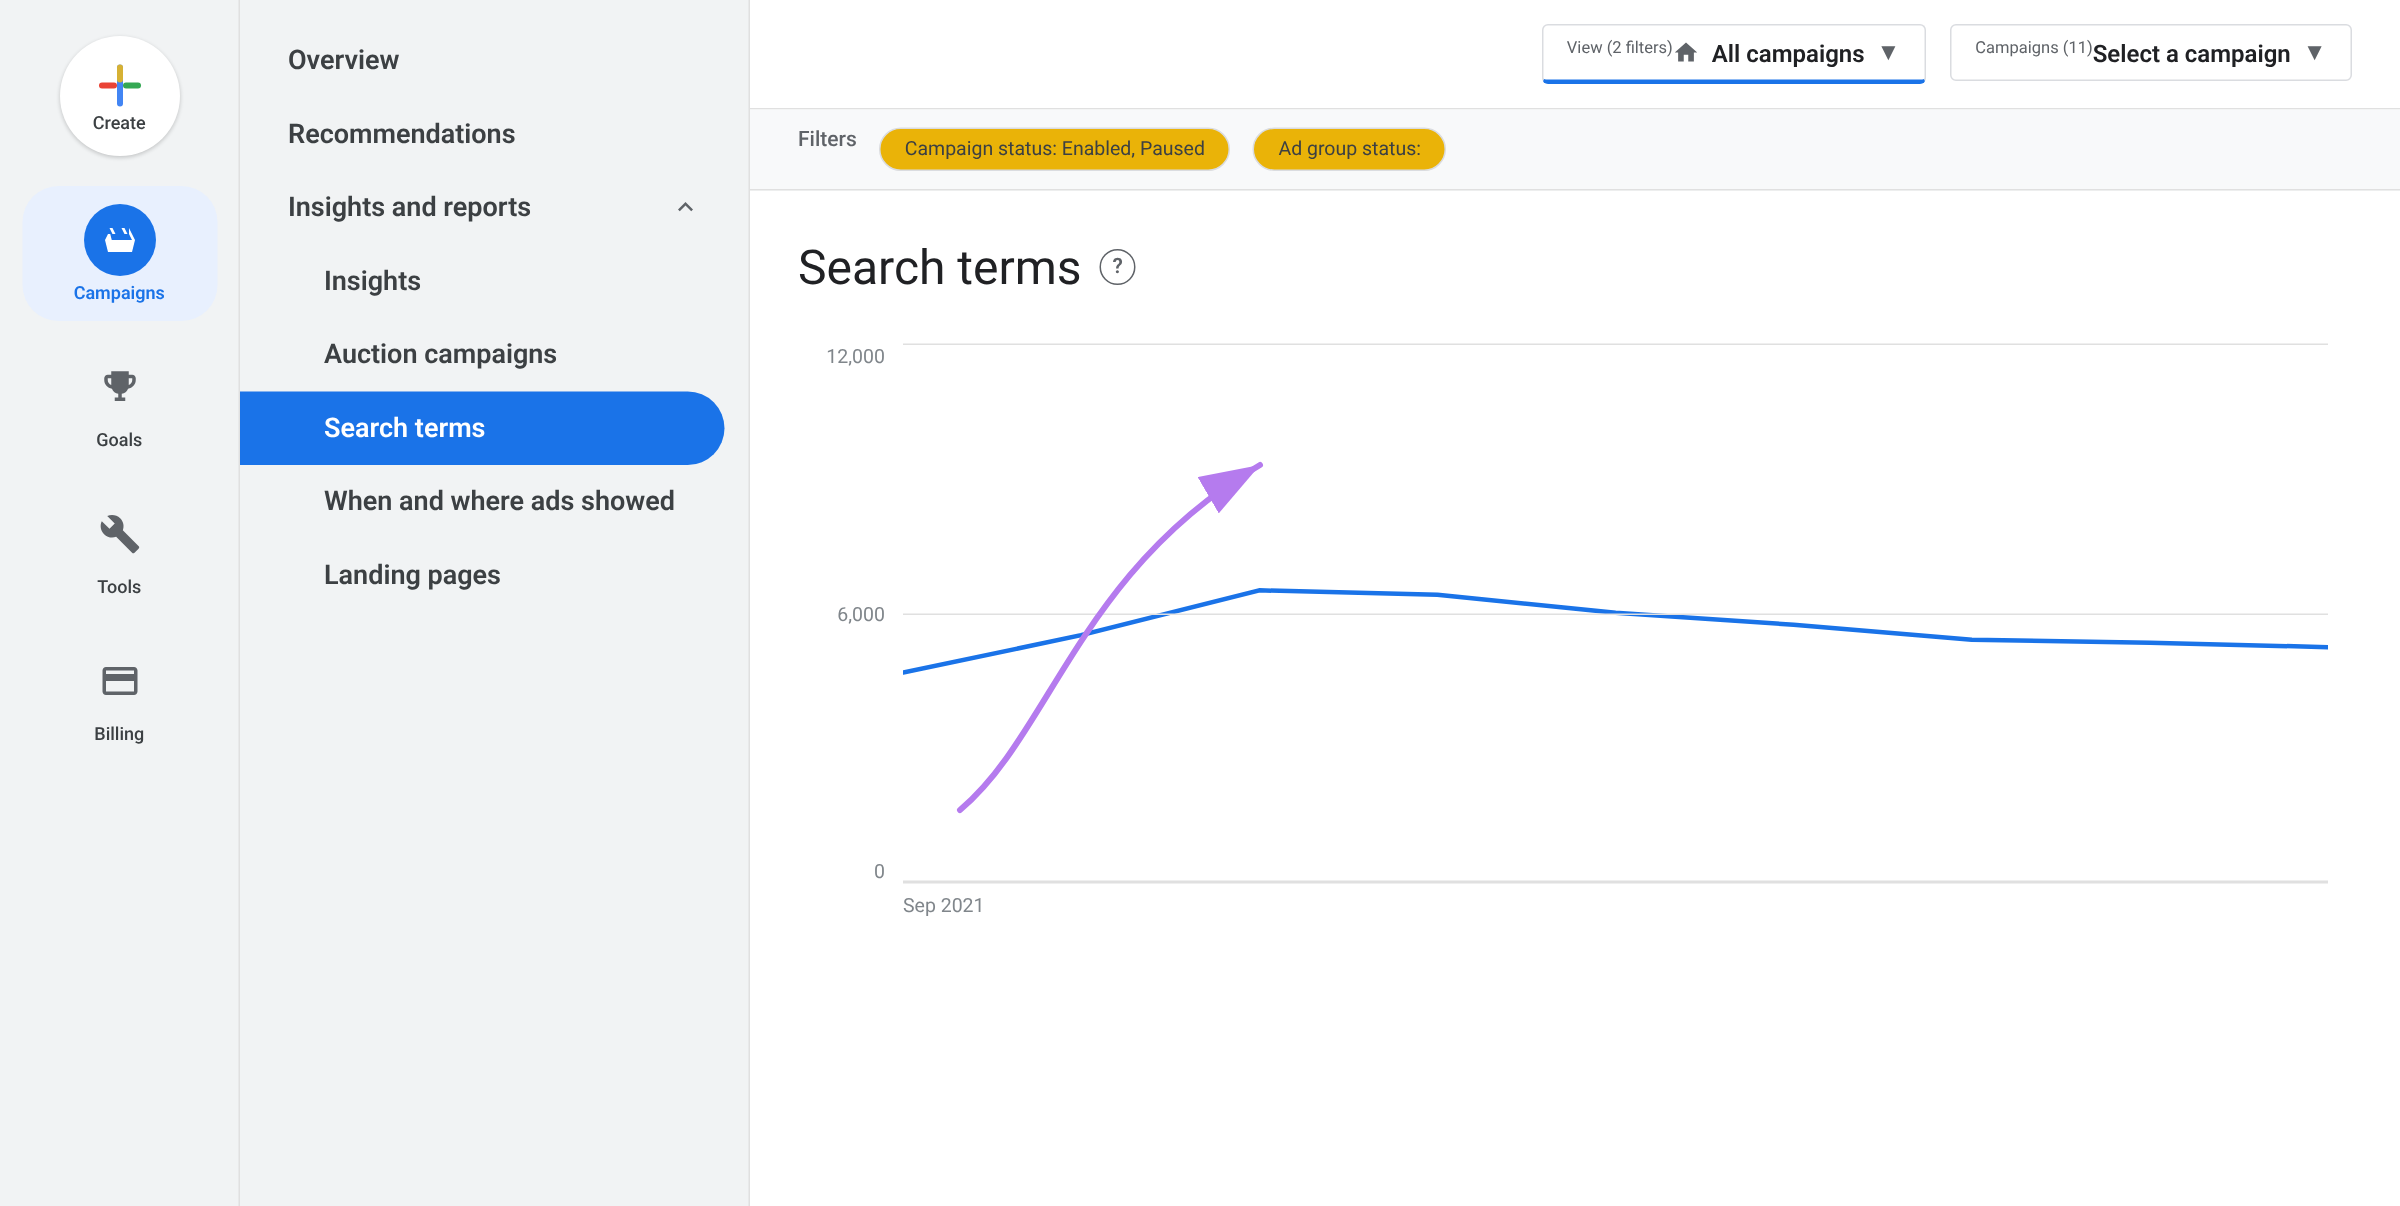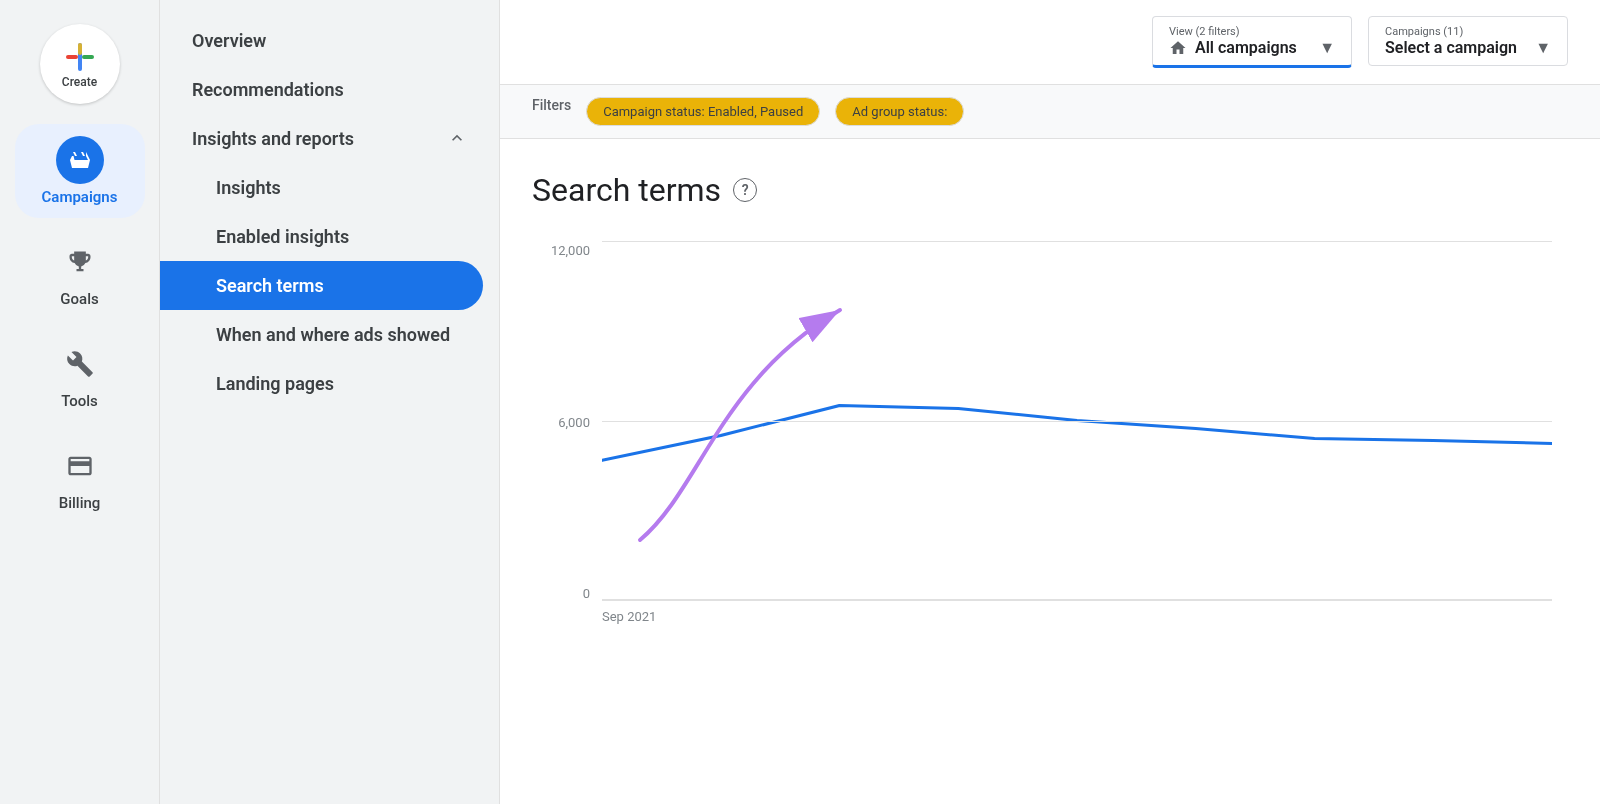--- a/index.html
+++ b/index.html
@@ -46,21 +46,21 @@
       align-items: center;
       justify-content: center;
       border-radius: 50%;
     }
 
     .icon-sidebar-item.active .icon-wrap {
       background: #1a73e8;
     }
 
     .icon-sidebar-item .label {
-      font-size: 15px;
+      font-size: 12px;
       color: #3c4043;
       font-weight: 500;
     }
 
     .icon-sidebar-item.active .label {
       color: #1a73e8;
       font-weight: 600;
     }
 
     
@@ -151,21 +151,21 @@
       border-bottom: 1px solid #e0e0e0;
     }
 
     .dropdown-btn {
       border: 1px solid #dadce0;
       border-radius: 4px;
       padding: 8px 16px;
       background: white;
       cursor: pointer;
       display: flex;
-      flex-direction: column;
+      flex-direction: row;
       min-width: 200px;
     }
 
     .dropdown-btn.active-filter {
       border-bottom: 3px solid #1a73e8;
     }
 
     .dropdown-btn .filter-label {
       font-size: 11px;
       color: #5f6368;
@@ -352,21 +352,21 @@
   <div class="nav-item">Recommendations</div>
 
   <div class="nav-section-header">
     <span>Insights and reports</span>
     <svg width="20" height="20" viewBox="0 0 24 24">
       <path d="M7.41 15.41L12 10.83l4.59 4.58L18 14l-6-6-6 6z" fill="#5f6368"></path>
     </svg>
   </div>
 
   <div class="nav-sub-item">Insights</div>
-  <div class="nav-sub-item">Enabled insights</div>
+  <div class="nav-sub-item">Auction campaigns</div>
   <div class="nav-sub-item active">Search terms</div>
   <div class="nav-sub-item">When and where ads showed</div>
   <div class="nav-sub-item">Landing pages</div>
 </div>
 
 <div class="content">
 
   <div class="content-header">
     <div class="dropdown-btn active-filter">
       <span class="filter-label">View (2 filters)</span>

